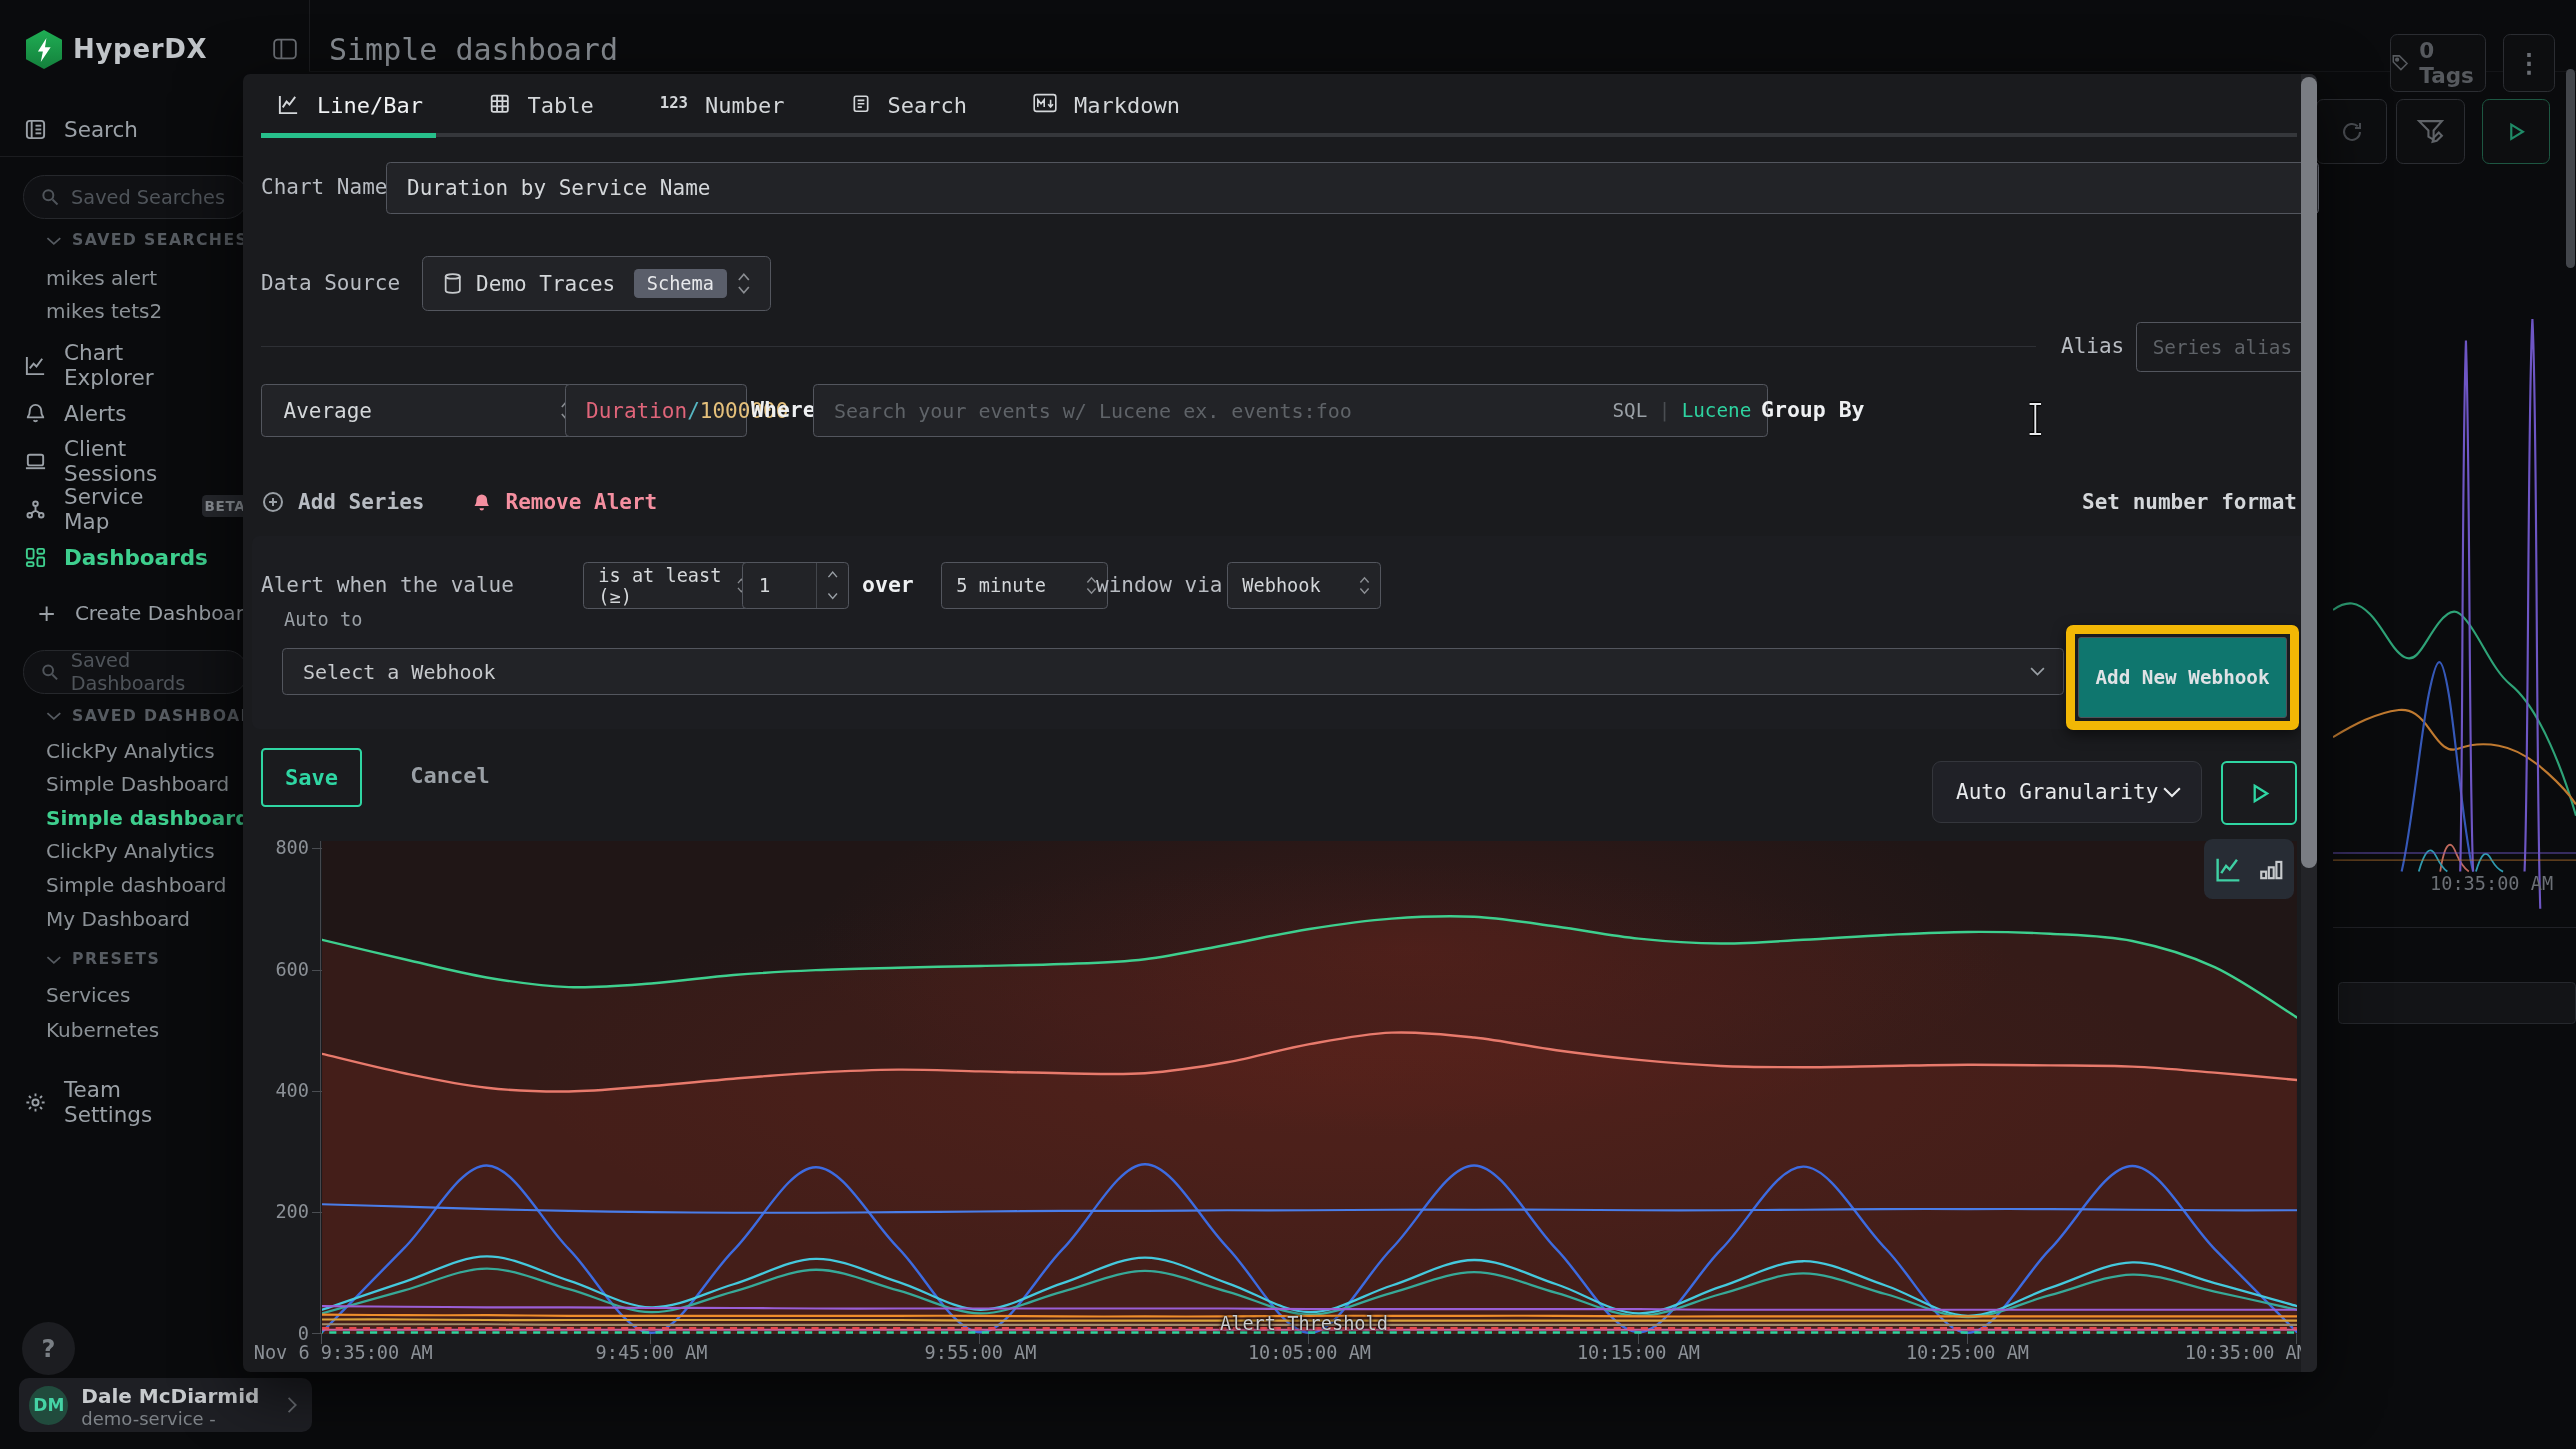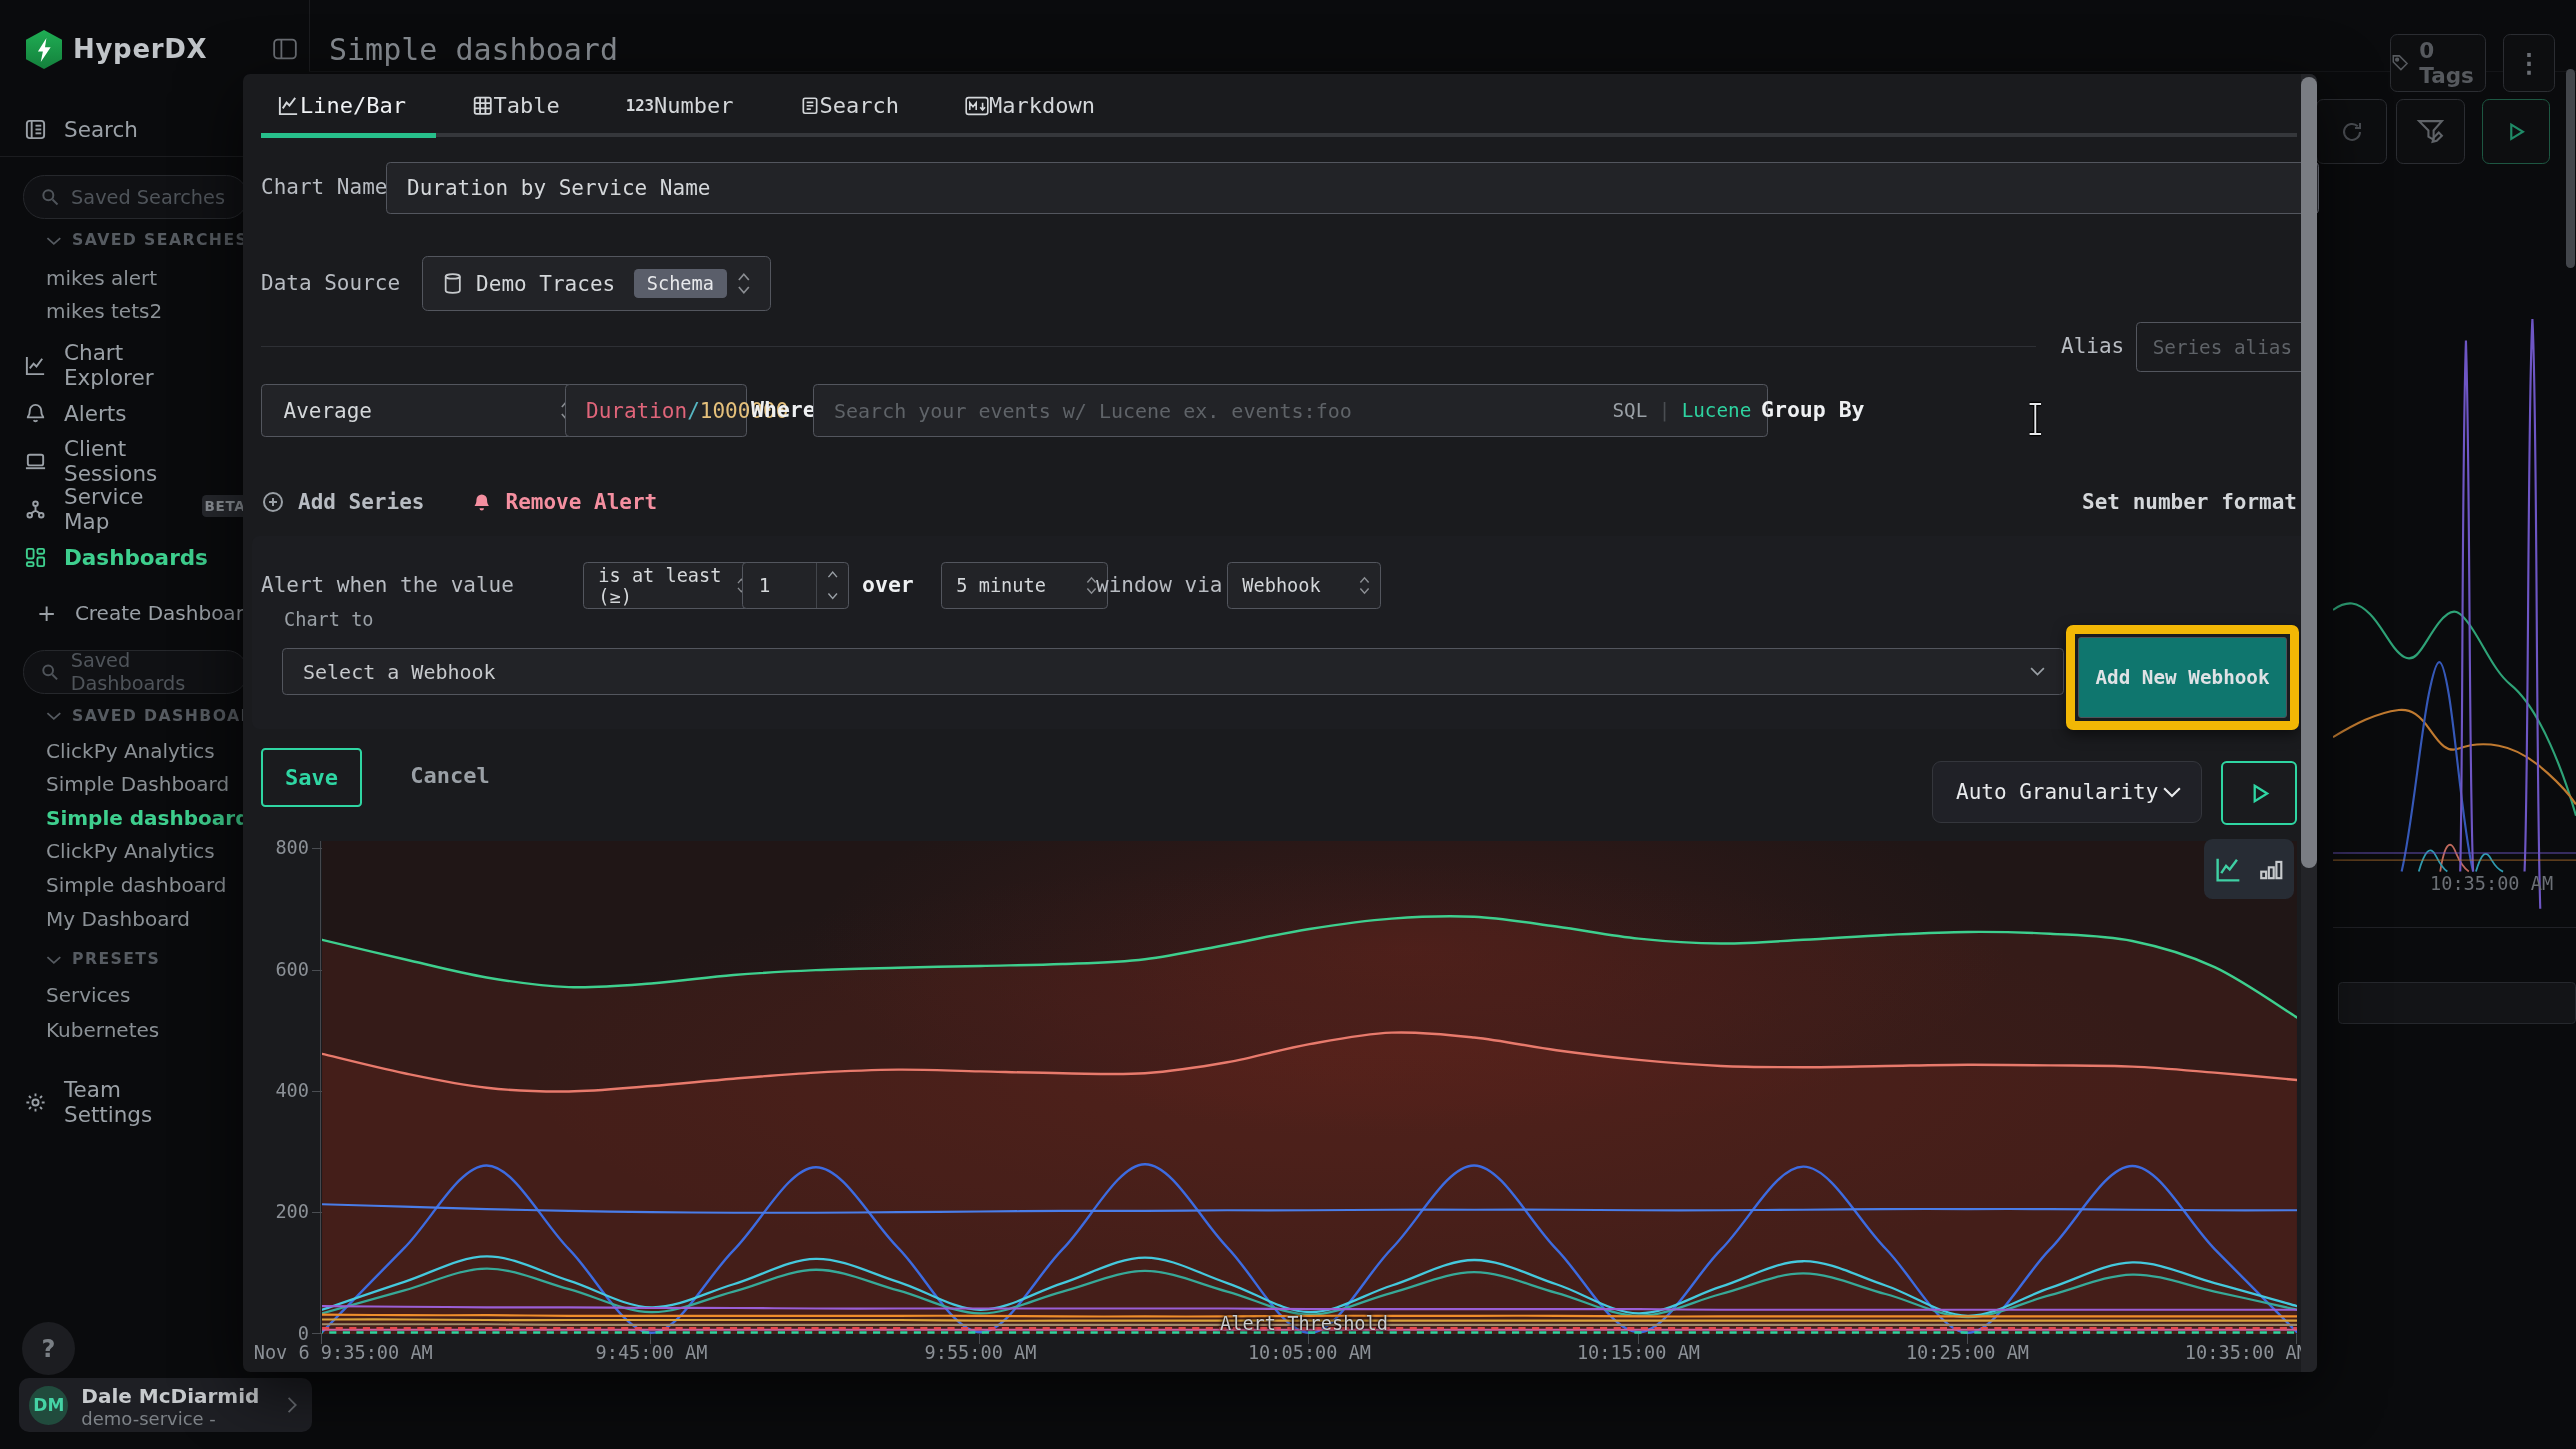--- a/index.html
+++ b/index.html
@@ -38,21 +38,21 @@
   #help-btn{left:22px;top:1322px;width:53px;height:53px;border-radius:50%;background:#1c1d21;color:#7a7f85;
     font-size:24px;font-weight:bold;display:flex;align-items:center;justify-content:center;}
   #user-card{left:19.3px;top:1378px;width:293px;height:54px;background:#1e1f24;border-radius:10px;}
   #avatar{position:absolute;left:10px;top:7.9px;width:39px;height:39px;border-radius:50%;background:#214b3d;
     color:#45d3a5;font-size:17px;font-weight:bold;display:flex;align-items:center;justify-content:center;}
   #user-name{position:absolute;left:62px;top:5.7px;font-size:20px;font-weight:bold;color:#c7cacd;}
   #user-sub{position:absolute;left:62px;top:30px;font-size:18px;color:#7d8287;}
   
   #modal{left:243px;top:74px;width:2074px;height:1298px;background:#1a1b1e;border-radius:7.2px;
     box-shadow:0 17px 64px rgba(0,0,0,.65);}
-  .tab{display:flex;align-items:center;gap:0;font-size:22px;color:#d4d7da;}
+  .tab{display:flex;gap:17px;font-size:22px;color:#d4d7da;}
   .tab.active{color:#f0f2f4;}
   #tab-underline{left:18px;top:59px;width:2036px;height:3.6px;background:#35373b;}
   #tab-underline-active{left:18px;top:59px;width:175px;height:5px;background:#27c08b;}
   .inp{background:#222327;border:1.4px solid #53565e;border-radius:4.3px;display:flex;align-items:center;color:#d4d7da;}
   .lbl{color:#b8bcc2;font-size:21px;display:flex;align-items:center;}
   .wlbl{color:#eef0f2;font-weight:bold;font-size:21.5px;display:flex;align-items:center;text-align:center;}
   .ph{color:#5f6368;}
   #alert-panel{left:8.6px;top:462px;width:2057px;height:193px;background:#1c1d21;border-radius:7.2px;}
   #schema-badge{background:#5a5e6a;color:#e8e9ec;font-size:18.6px;border-radius:4.3px;padding:4.3px 13px;}
   #gold-box{left:1823px;top:551px;width:215px;height:87px;border:9.3px solid #f2b705;border-radius:7.2px;
@@ -421,21 +421,21 @@
   </div>
   <div class="abs lbl" style="left:853px;top:488px;height:45px;">window via</div>
   <div class="abs inp" style="left:984px;top:488px;width:129px;height:45px;padding:0 8.6px 0 14.3px;font-size:18.6px;justify-content:space-between;">
     <span>Webhook</span>
     <svg width="13" height="23" viewBox="0 0 22 38" fill="none" stroke="#8a8d92" stroke-width="2.6">
         <path d="M4 14 L11 6 L18 14"></path>
         <path d="M4 24 L11 32 L18 24"></path>
       </svg>
   </div>
 
-  <div class="abs" style="left:41px;top:535px;font-size:18.6px;color:#9aa0a6;">Chart to</div>
+  <div class="abs" style="left:41px;top:535px;font-size:18.6px;color:#9aa0a6;">Auto to</div>
   <div class="abs inp" style="left:39px;top:574px;width:1760px;height:45px;padding-left:20px;font-size:20px;color:#c7cacd;">
     <span>Select a Webhook</span>
     <svg style="position:absolute;right:17px;" width="17" height="11.4" viewBox="0 0 24 16" fill="none" stroke="#9aa0a6" stroke-width="2.4">
         <path d="M3 3 L12 12 L21 3"></path>
       </svg>
   </div>
   <div class="abs" id="gold-box">
     <div id="add-webhook-btn">
       <span>Add New Webhook</span>
     </div>

